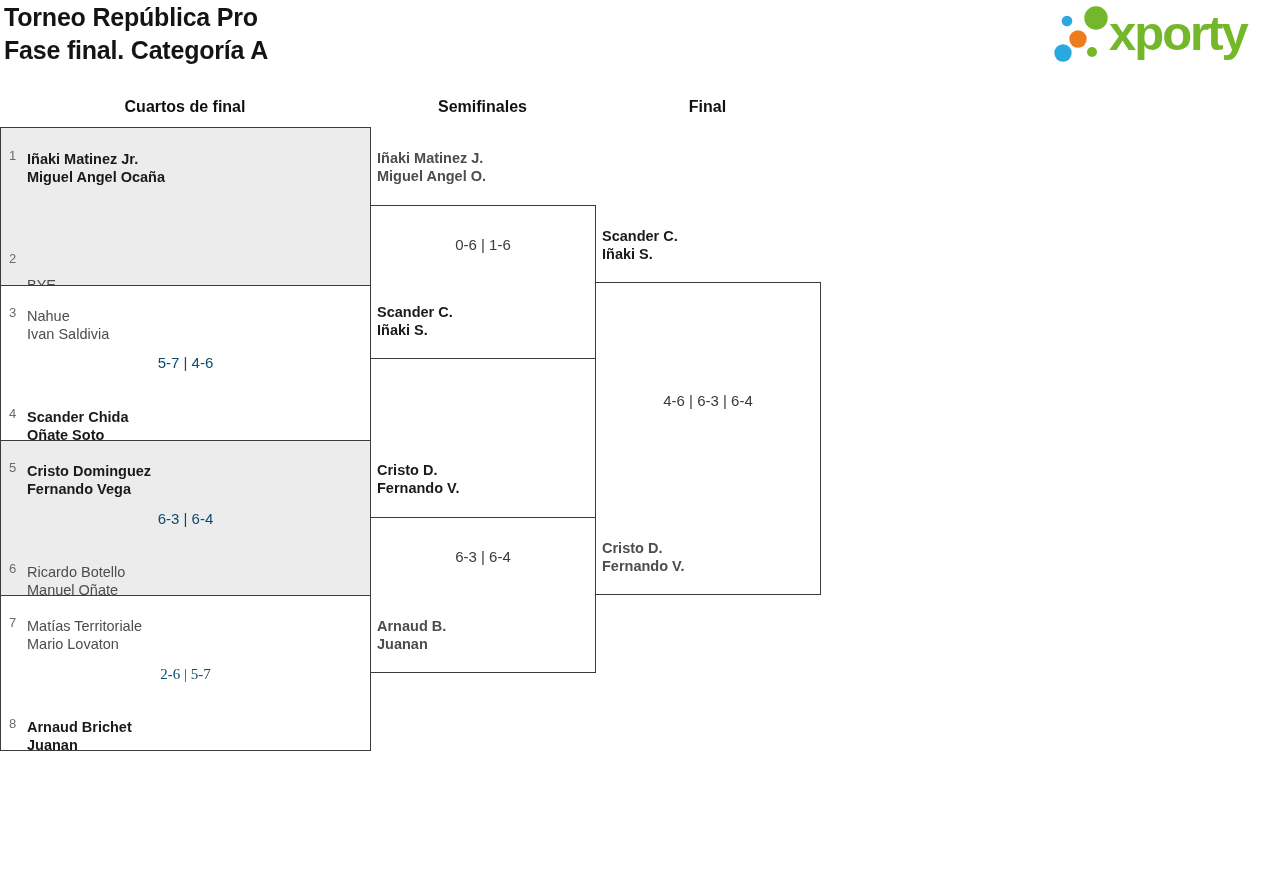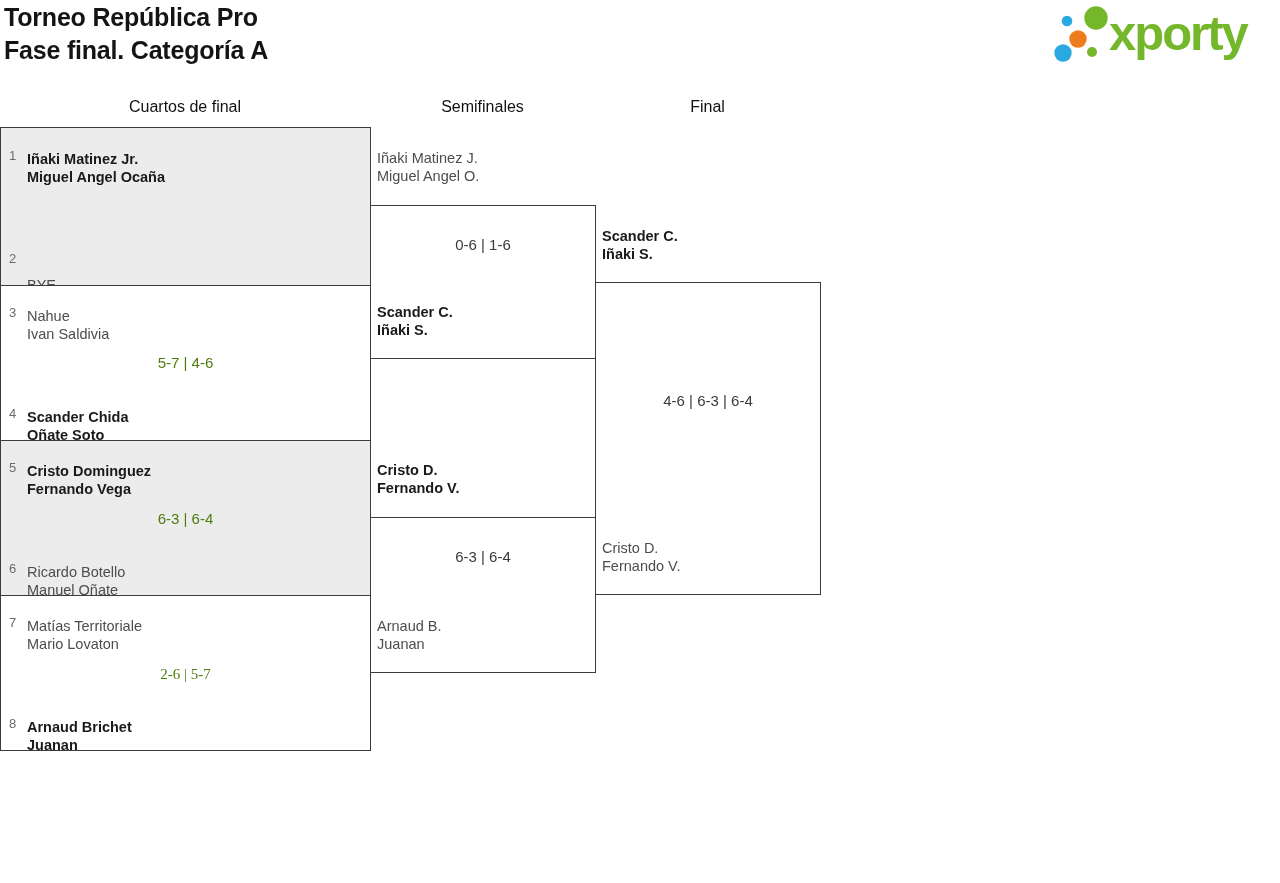--- a/index.html
+++ b/index.html
@@ -9,36 +9,36 @@
   }
   
   .title{position:absolute;left:4px;top:1px;font-size:25px;line-height:33px;
     font-weight:700;color:#141414;letter-spacing:-0.2px;}
   .logo{position:absolute;left:1045px;top:0;width:232px;height:70px;}
   .logo-dots{position:absolute;left:0;top:0;}
   .logo-text{position:absolute;left:64px;top:-2px;font-size:49px;line-height:70px;
     font-weight:700;color:#74b72a;letter-spacing:-2px;}
   
   .col-header{position:absolute;top:98px;text-align:center;font-size:16px;
-    font-weight:400;color:#111111;}
+    font-weight:700;color:#111111;}
   
   .qf{position:absolute;left:0;width:371px;border:1px solid #3c3c3c;
     box-sizing:border-box;background:#ffffff;}
   .qf.gray{background:#ececec;}
   .seed{position:absolute;left:8px;font-size:13px;line-height:18px;color:#6b6b6b;}
   .team{position:absolute;left:26px;font-size:14.5px;line-height:18px;
     color:#4d4d4d;font-weight:400;white-space:nowrap;margin-top:12px;}
   .team.winner{color:#1a1a1a;font-weight:700;}
   .score{position:absolute;left:0;width:100%;text-align:center;font-size:15px;
-    line-height:18px;color:#4d7c0f;}
+    line-height:18px;color:#0c4a6e;}
   
   .conn-box{position:absolute;border:1px solid #3c3c3c;box-sizing:border-box;
     background:transparent;}
   .adv{position:absolute;font-size:14.5px;line-height:18px;color:#4d4d4d;
-    font-weight:400;white-space:nowrap;}
+    font-weight:700;white-space:nowrap;}
   .adv.winner{color:#1a1a1a;font-weight:700;}
   .score-abs{position:absolute;text-align:center;font-size:15px;line-height:18px;
     color:#3a3a3a;}
 </style>
 </head>
 <body>
 
 <div class="page">
 
   <div class="title">

